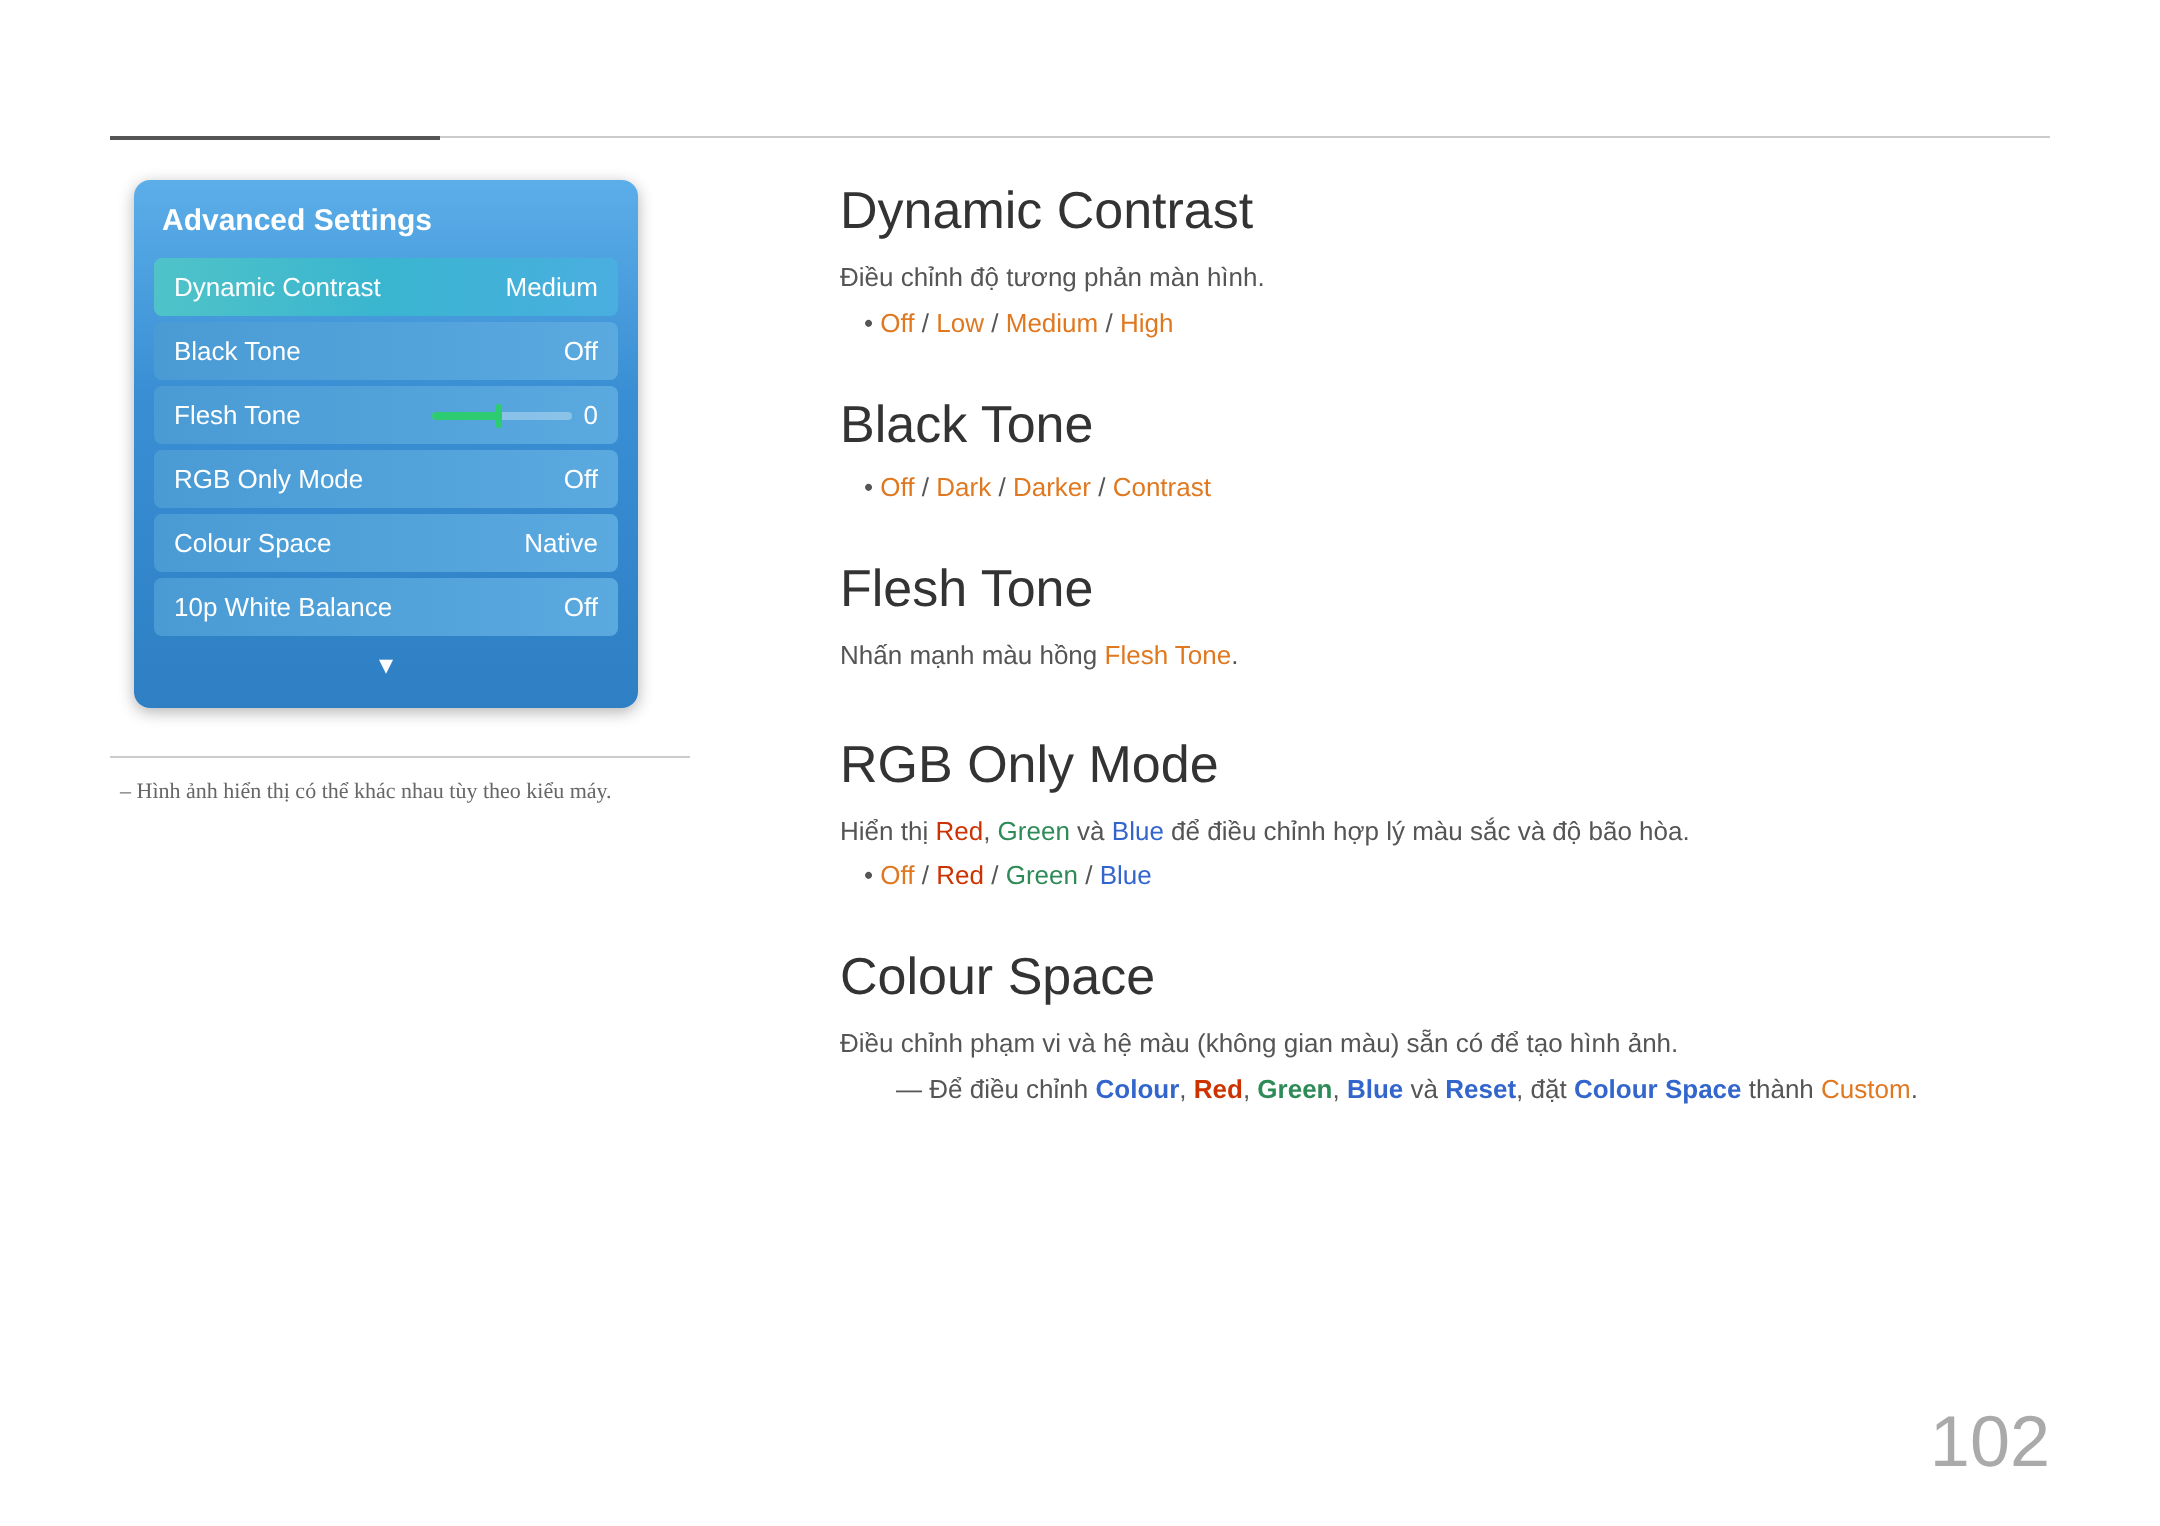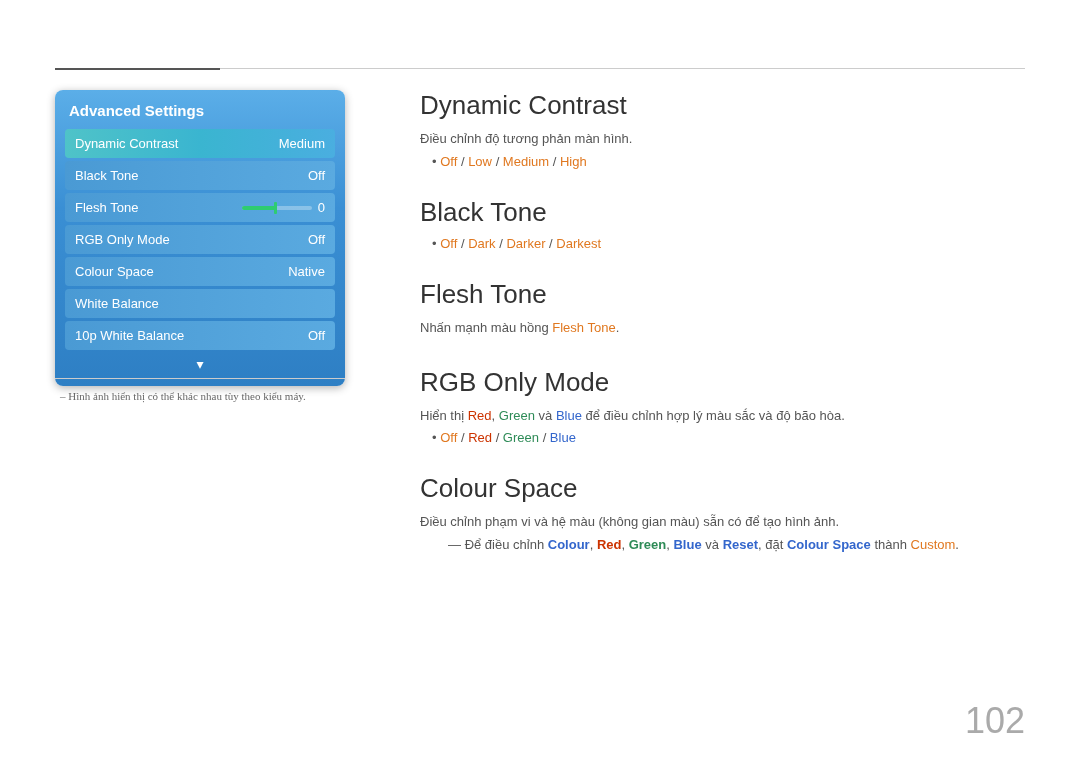--- a/index.html
+++ b/index.html
@@ -28,22 +28,22 @@
       left: 55px;
       width: 165px;
       height: 2px;
       background: #555555;
     }
 
     
     .left-panel {
       position: absolute;
       top: 90px;
-      left: 55px;
-      width: 290px;
+      left: 67px;
+      width: 252px;
     }
 
     .advanced-settings-box {
       background: linear-gradient(180deg, #5baee8 0%, #3a8fd4 40%, #2e7fc4 100%);
       border-radius: 8px;
       padding: 12px 10px 14px 10px;
       box-shadow: 0 2px 8px rgba(0,0,0,0.3);
     }
 
     .advanced-settings-title {
@@ -239,24 +239,20 @@
     <div class="menu-item menu-item-normal">
       <span class="menu-item-label">RGB Only Mode</span>
       <span class="menu-item-value">Off</span>
     </div>
 
     <div class="menu-item menu-item-normal">
       <span class="menu-item-label">Colour Space</span>
       <span class="menu-item-value">Native</span>
     </div>
 
-    <div class="menu-item menu-item-normal">
-      <span class="menu-item-label">White Balance</span>
-      <span class="menu-item-value"></span>
-    </div>
 
     <div class="menu-item menu-item-normal">
       <span class="menu-item-label">10p White Balance</span>
       <span class="menu-item-value">Off</span>
     </div>
 
     <div class="down-arrow">▾</div>
   </div>
 </div>
 
@@ -281,21 +277,21 @@
 
   <div class="section">
     <div class="section-title">Black Tone</div>
     <div class="bullet-line">
       <span class="orange">Off</span>
       <span> / </span>
       <span class="orange">Dark</span>
       <span> / </span>
       <span class="orange">Darker</span>
       <span> / </span>
-      <span class="orange">Darkest</span>
+      <span class="orange">Contrast</span>
     </div>
   </div>
 
   <div class="section">
     <div class="section-title">Flesh Tone</div>
     <div class="section-body">
       <span>Nhấn mạnh màu hồng </span><span class="orange">Flesh Tone</span><span>.</span>
     </div>
   </div>
 

